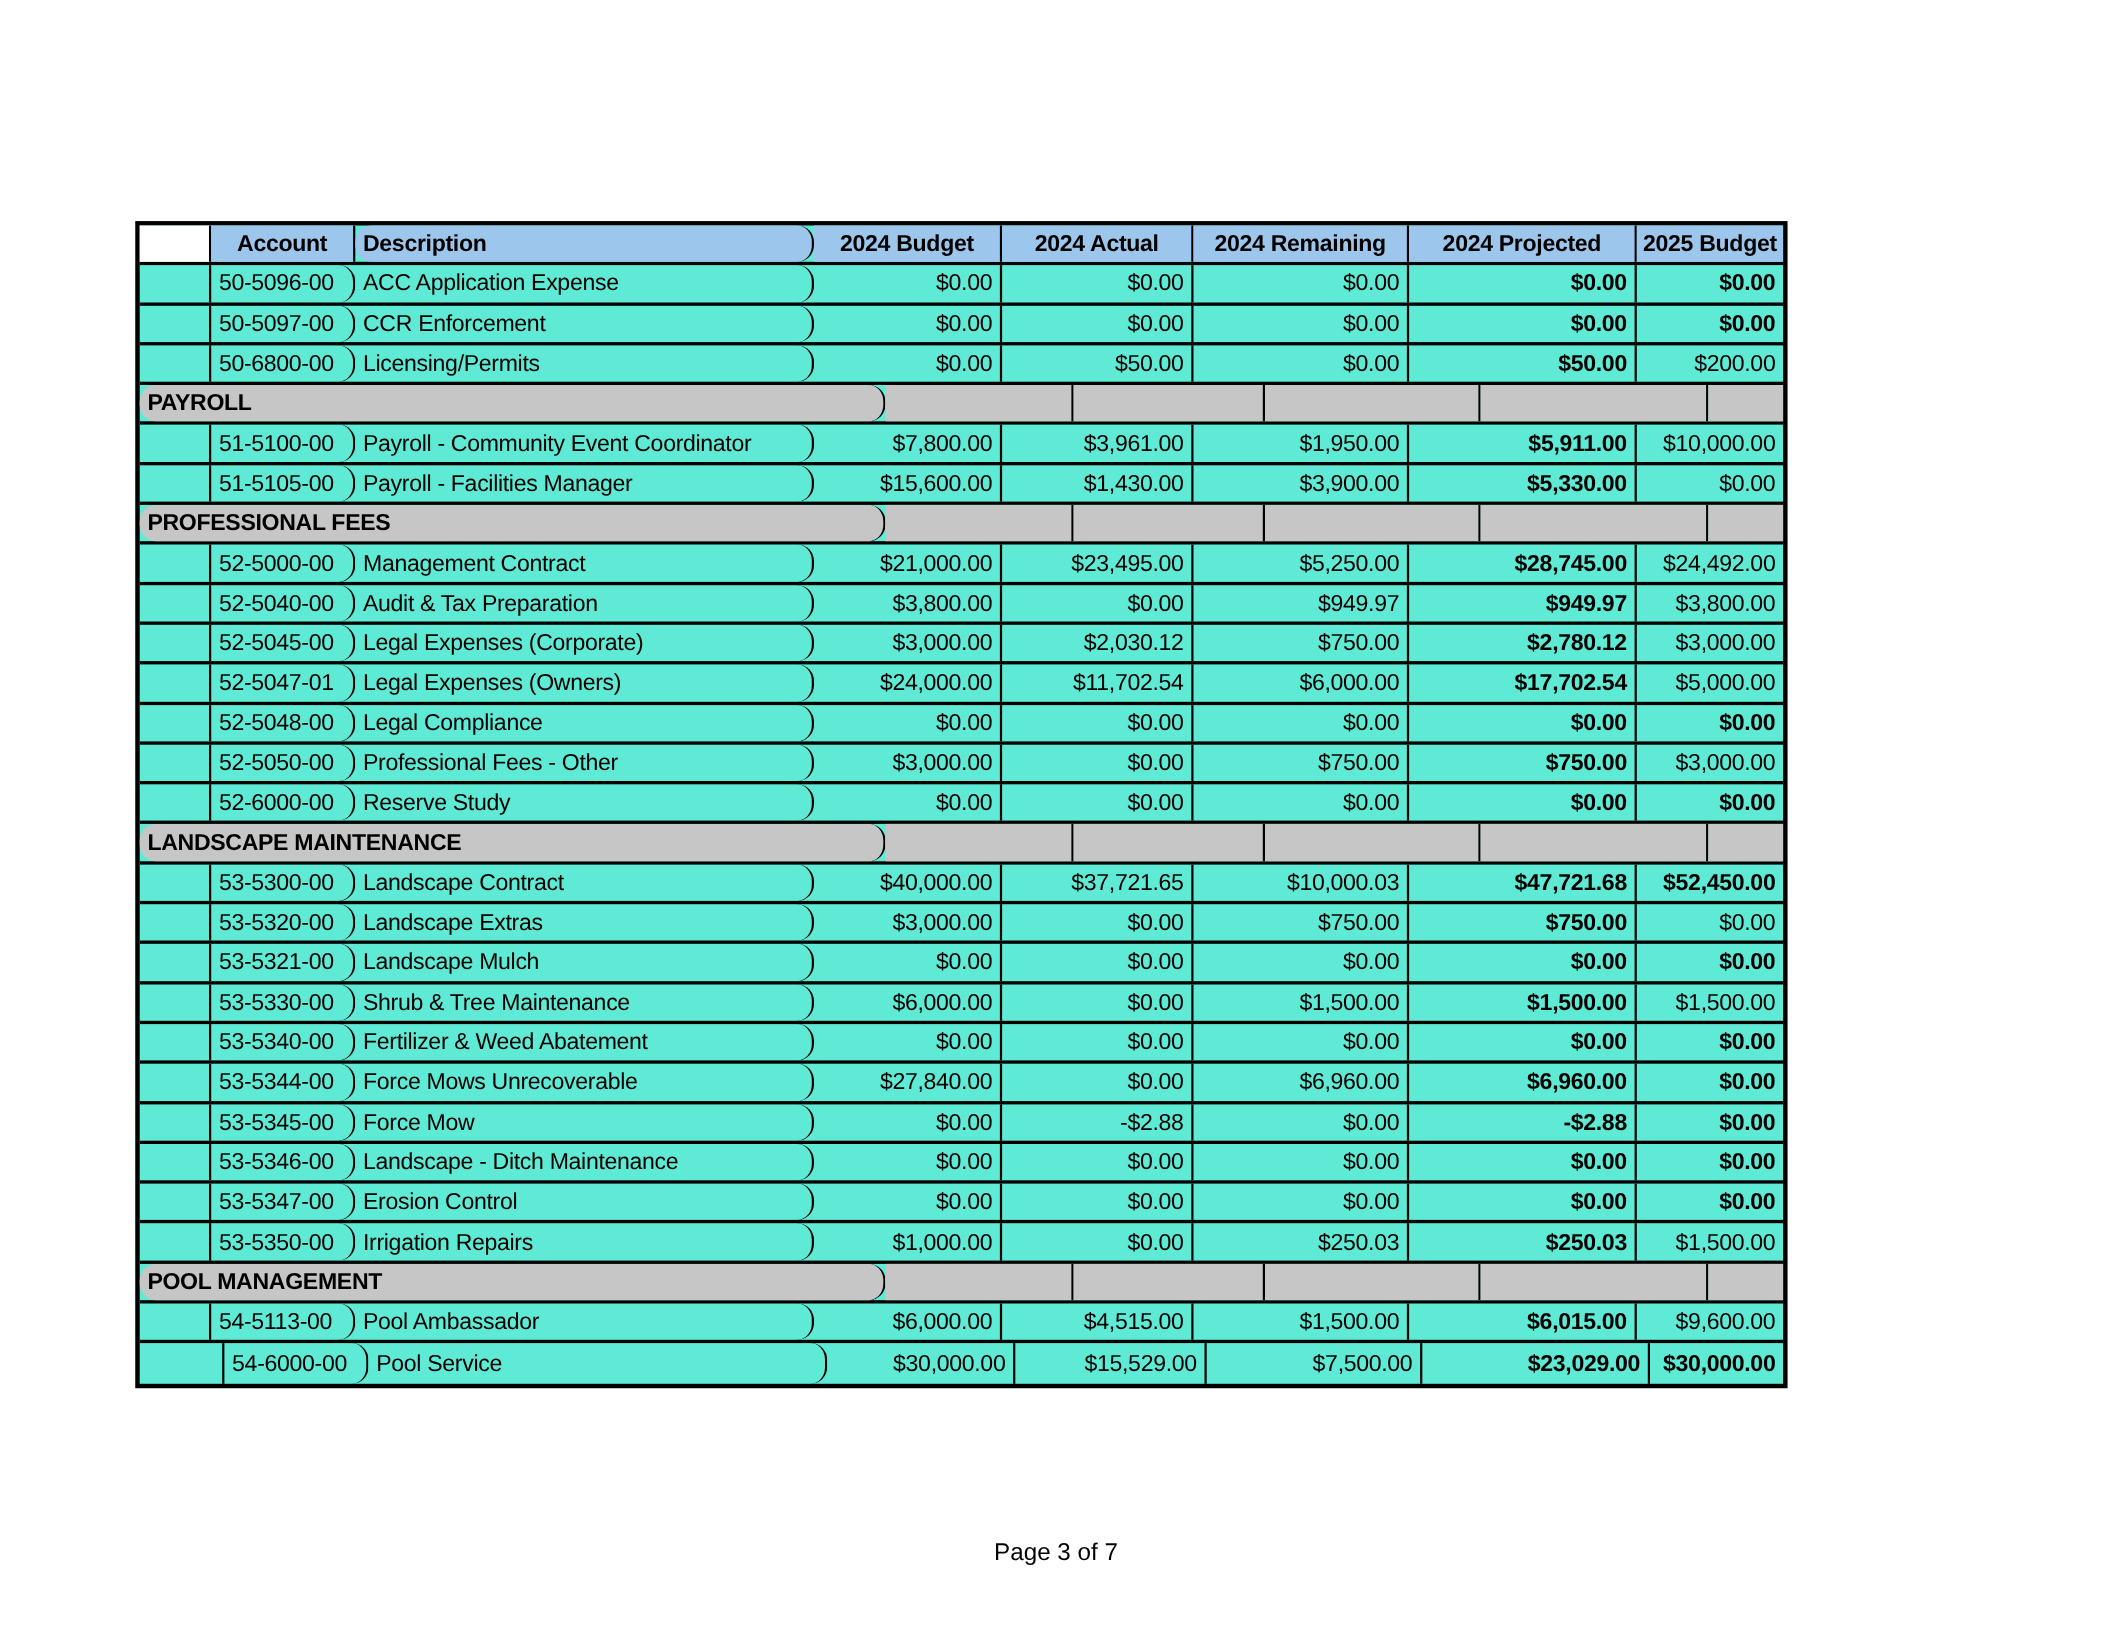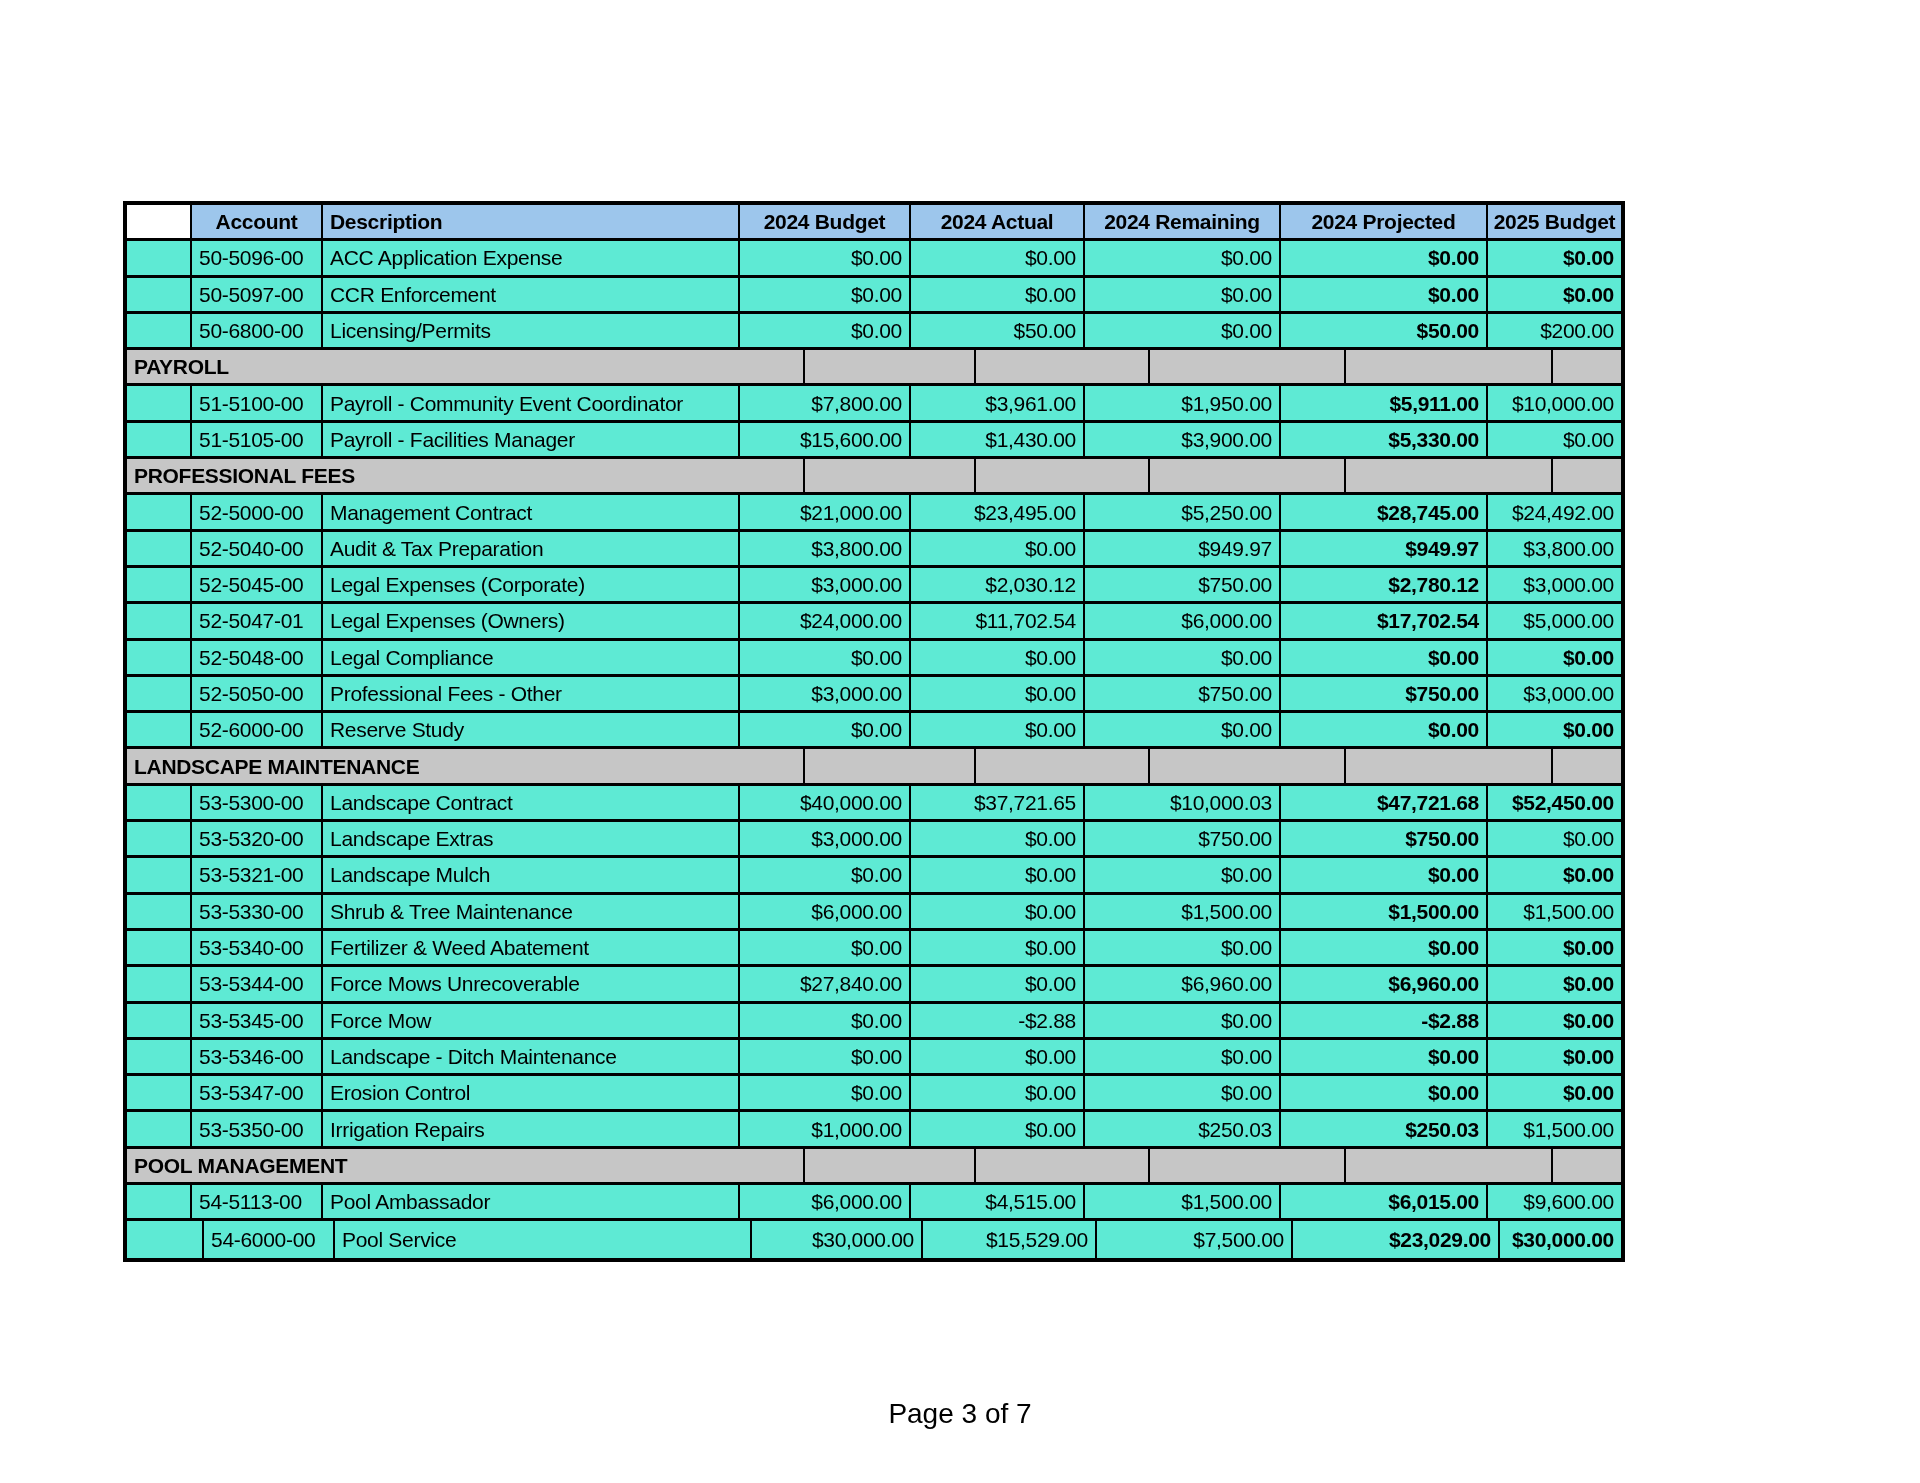--- a/index.html
+++ b/index.html
@@ -50,41 +50,41 @@
   .cell:last-child { border-right: none; }
   .c0 { width: 65px; }
   .c1 { width: 131px; }
   .c2 { width: 417px; }
   .c3 { width: 171px; }
   .c4 { width: 174px; }
   .c5 { width: 196px; }
   .c6 { width: 207px; }
   .c7 { flex: 1; }
   .cmerged { width: 678px; }
-  .left   { justify-content: flex-start; padding-left: 7px; }
+  .left   { justify-content: flex-start; padding-left: 7px; border-radius: 15px; }
   .right  { justify-content: flex-end;  padding-right: 7px; }
   .center { justify-content: center; }
   .bold   { font-weight: bold; }
   .header-row .cell {
     background: var(--header-bg, #9DC6EC);
     color: var(--header-text, #000000);
     font-weight: bold;
   }
   .header-row .c0 { background: #ffffff; }
   .section-row .cell {
     background: var(--section-bg, #C6C6C6);
     font-weight: bold;
   }
   .footer {
     position: absolute;
     top: 1398px;
     left: 0;
     width: 100%;
     text-align: center;
-    font-size: 28px;
+    font-size: 22px;
     color: #000000;
   }
 </style>
 </head>
 <body>
 
 <div class="page">
   <div class="budget-table">
       <div class="trow header-row">
         <div class="cell c0 center"></div>

